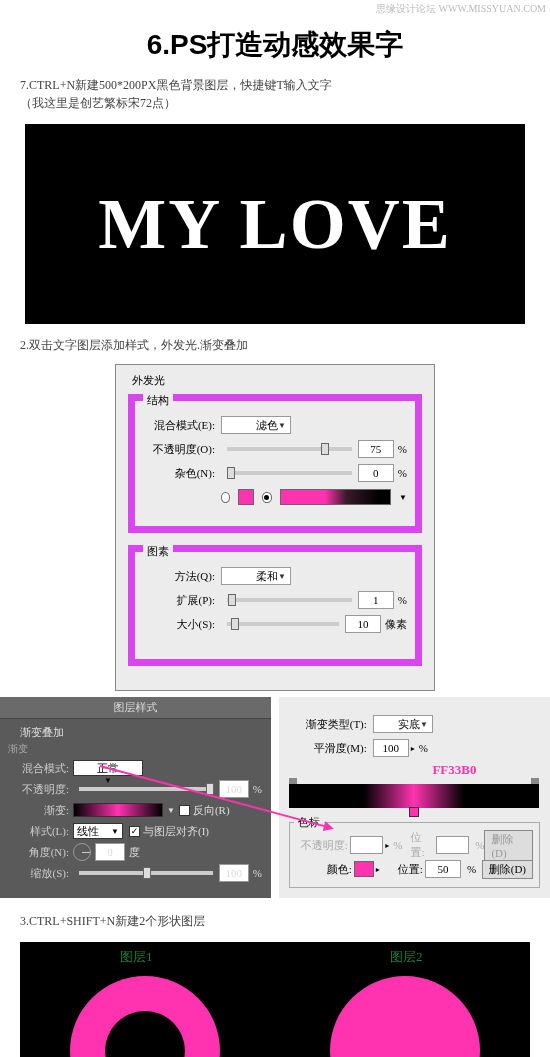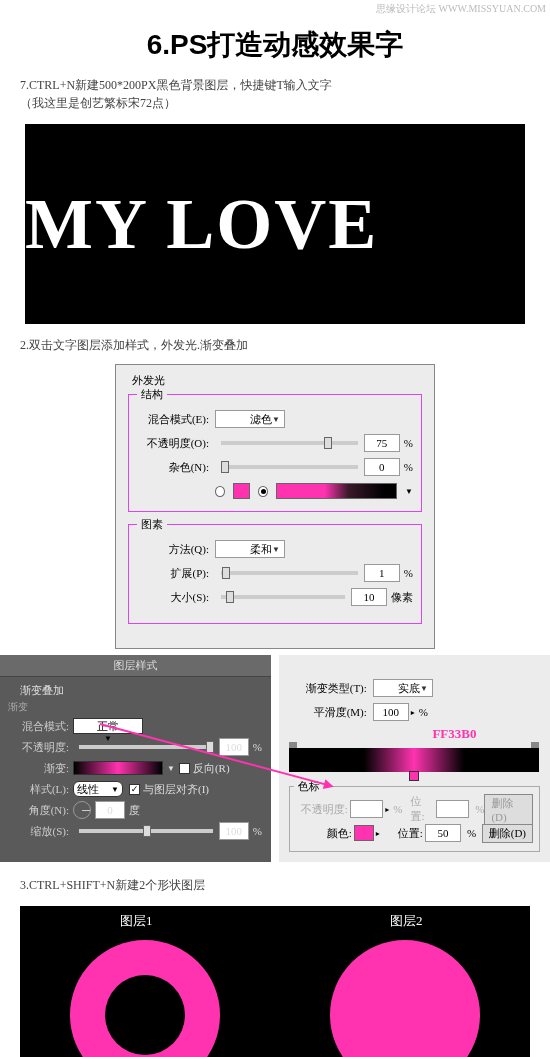--- a/index.html
+++ b/index.html
@@ -1,24 +1,24 @@
 <!DOCTYPE html>
 <html><head>
 <meta charset="utf-8">
 <style>
 * { margin: 0; padding: 0; box-sizing: border-box; }
 body { width: 550px; background: #fff; font-family: "SimSun", serif; font-size: 12px; color: #000; }
 .watermark { text-align: right; font-size: 10px; color: #bbb; padding: 2px 4px; }
 .title { font-size: 28px; font-weight: bold; text-align: center; padding: 8px 0; font-family: "SimHei", sans-serif; }
 .step-text { padding: 4px 20px; line-height: 1.5; color: #444; }
-.canvas1 { width: 500px; height: 200px; background: #000; margin: 8px auto; display: flex; align-items: center; }
+.canvas1 { width: 500px; height: 200px; background: #000; margin: 8px auto; display: flex; align-items: center; justify-content: center; }
 .big-text { color: #fff; font-family: "Times New Roman", serif; font-size: 72px; font-weight: bold; letter-spacing: 2px; }
 .panel { background: #ececec; border: 1px solid #888; margin: 6px auto; font-size: 11px; color: #000; }
 .panel1 { width: 320px; padding: 8px 12px 12px; }
-.group-label { position: relative; border: 1px solid #d946ef; margin: 6px 0 12px; padding: 10px 8px 12px; }
+.group-label { position: relative; border: 7px solid #d946ef; margin: 6px 0 12px; padding: 10px 8px 21px; }
 .group-label .legend { position: absolute; top: -8px; left: 8px; background: #ececec; padding: 0 4px; font-size: 11px; }
 .row { display: flex; align-items: center; margin: 4px 0; height: 20px; }
 .row-label { width: 72px; text-align: right; margin-right: 6px; }
 .combo { background: #fff; border: 1px solid #999; height: 18px; display: flex; align-items: center; padding: 0 4px; min-width: 60px; justify-content: flex-end; }
 .combo .arrow { font-size: 8px; color: #333; }
 .slider { flex: 1; height: 4px; background: #ccc; position: relative; margin: 0 6px; }
 .slider .thumb { position: absolute; width: 8px; height: 12px; background: #ddd; border: 1px solid #666; top: -4px; }
 .numbox { width: 36px; height: 18px; background: #fff; border: 1px solid #999; text-align: center; line-height: 16px; font-family: Liberation Serif, serif; }
 .pct { margin-left: 4px; }
 .radio-row { display: flex; align-items: center; gap: 8px; margin: 6px 0 0 78px; }
@@ -32,38 +32,38 @@
 .lp-title { background: #6a6a6a; text-align: center; padding: 3px; border-bottom: 1px solid #444; }
 .lp-body { padding: 4px 8px 8px; }
 .lp-row { display: flex; align-items: center; margin: 3px 1px; height: 18px; }
 .lp-label { width: 60px; text-align: right; margin-right: 4px; color: #ccc; }
 .lp-combo { background: #fff; color: #000; border: 1px solid #333; height: 16px; padding: 0 3px; display: flex; align-items: center; justify-content: space-between; min-width: 50px; }
 .lp-grad { width: 90px; height: 14px; border: 1px solid #333; background: linear-gradient(90deg, #000 0%, #ff33b0 50%, #000 100%); }
 .lp-check { width: 11px; height: 11px; background: #fff; border: 1px solid #333; display: inline-flex; align-items: center; justify-content: center; font-size: 9px; color: #000; margin-right: 3px; }
 .angle-circle { width: 18px; height: 18px; border: 1px solid #999; border-radius: 50%; position: relative; }
 .angle-circle::after { content: ""; position: absolute; width: 8px; height: 1px; background: #ccc; top: 8px; left: 8px; }
 
-.right-panel { width: 275px; background: #ececec; padding: 19px 10px 10px; font-size: 11px; }
+.right-panel { width: 275px; background: #ececec; padding: 13px 10px 10px; font-size: 11px; }
 .big-grad { width: 250px; height: 24px; margin: 6px auto 2px; background: linear-gradient(90deg, #000 0%, #000 30%, #ff33b0 50%, #000 70%, #000 100%); position: relative; }
 .big-grad::before, .big-grad::after { content: ""; position: absolute; top: -6px; width: 8px; height: 6px; background: #888; }
 .big-grad::before { left: 0; }
 .big-grad::after { right: 0; }
 .stop { position: absolute; bottom: -9px; width: 10px; height: 10px; }
 .stop.mid { left: 50%; margin-left: -5px; background: #ff33b0; border: 1px solid #333; }
 .ff-label { color: #ff33b0; font-weight: bold; font-size: 13px; text-align: center; margin: 2px 0 2px 80px; }
 .sub-group { border: 1px solid #aaa; padding: 8px 6px 4px; margin-top: 14px; position: relative; }
 .sub-group .legend { position: absolute; top: -8px; left: 4px; background: #ececec; padding: 0 4px; }
 .btn { background: #ddd; border: 1px solid #888; padding: 1px 6px; color: #999; font-size: 11px; }
 .disabled { color: #aaa; }
 
 .arrow-line { position: absolute; width: 240px; height: 2px; background: #ff33b0; transform: rotate(15deg); transform-origin: left; left: 100px; top: 68px; z-index: 5; }
 .arrow-line::after { content: ""; position: absolute; right: -2px; top: -4px; border-left: 10px solid #ff33b0; border-top: 5px solid transparent; border-bottom: 5px solid transparent; }
 
 .canvas2 { width: 510px; height: 220px; background: #000; margin: 8px auto; position: relative; }
-.shape-label { position: absolute; color: #ffffff; font-size: 13px; }
+.shape-label { position: absolute; color: #15803d; font-size: 13px; }
 .ring { position: absolute; width: 150px; height: 150px; border-radius: 50%; background: #ff33b0; }
 .ring::after { content: ""; position: absolute; width: 80px; height: 80px; background: #000; border-radius: 50%; top: 35px; left: 35px; }
 .circle-full { position: absolute; width: 150px; height: 150px; border-radius: 50%; background: #ff33b0; }
 </style>
 </head>
 <body>
 
 <div class="watermark">思缘设计论坛 WWW.MISSYUAN.COM</div>
 <div class="title">6.PS打造动感效果字</div>
 
@@ -166,21 +166,21 @@
       </div>
       <div class="lp-row">
         <div class="lp-label">渐变:</div>
         <div class="lp-grad"></div>
         <span style="font-size:8px;margin:0 4px;">▼</span>
         <span class="lp-check"></span>
         <span>反向(R)</span>
       </div>
       <div class="lp-row">
         <div class="lp-label">样式(L):</div>
-        <div class="lp-combo" style="width:50px;border-radius:6px;">
+        <div class="lp-combo" style="width:50px;">
           <span>线性</span>
           <span style="font-size:8px;">▼</span>
         </div>
         <span class="lp-check" style="margin-left:6px;">✓</span>
         <span>与图层对齐(I)</span>
       </div>
       <div class="lp-row">
         <div class="lp-label">角度(N):</div>
         <div class="angle-circle"></div>
         <div class="numbox" style="width:30px;margin-left:4px;">0</div>

